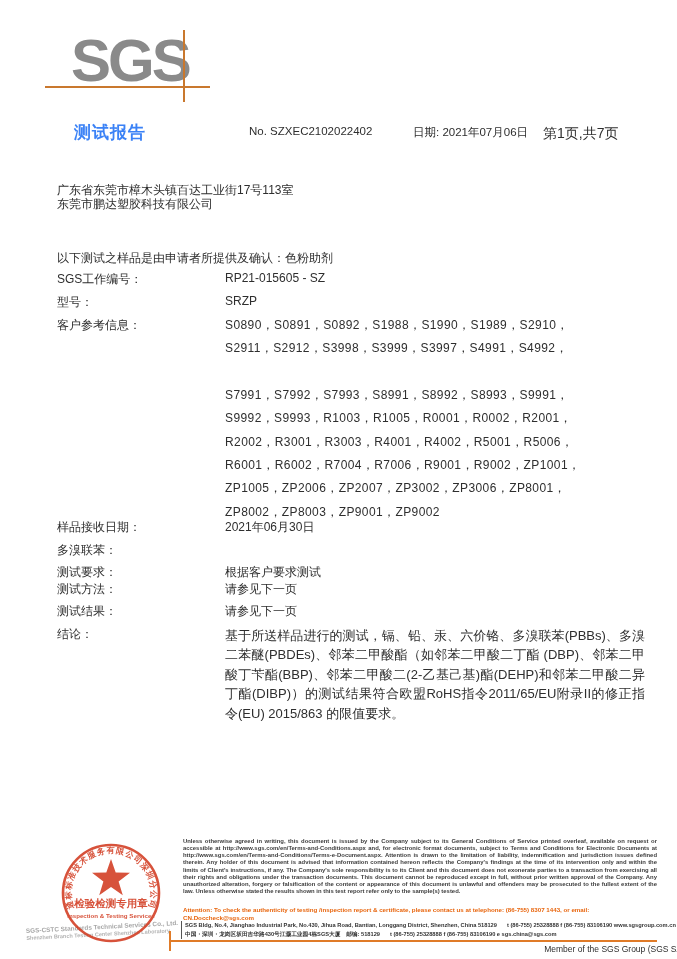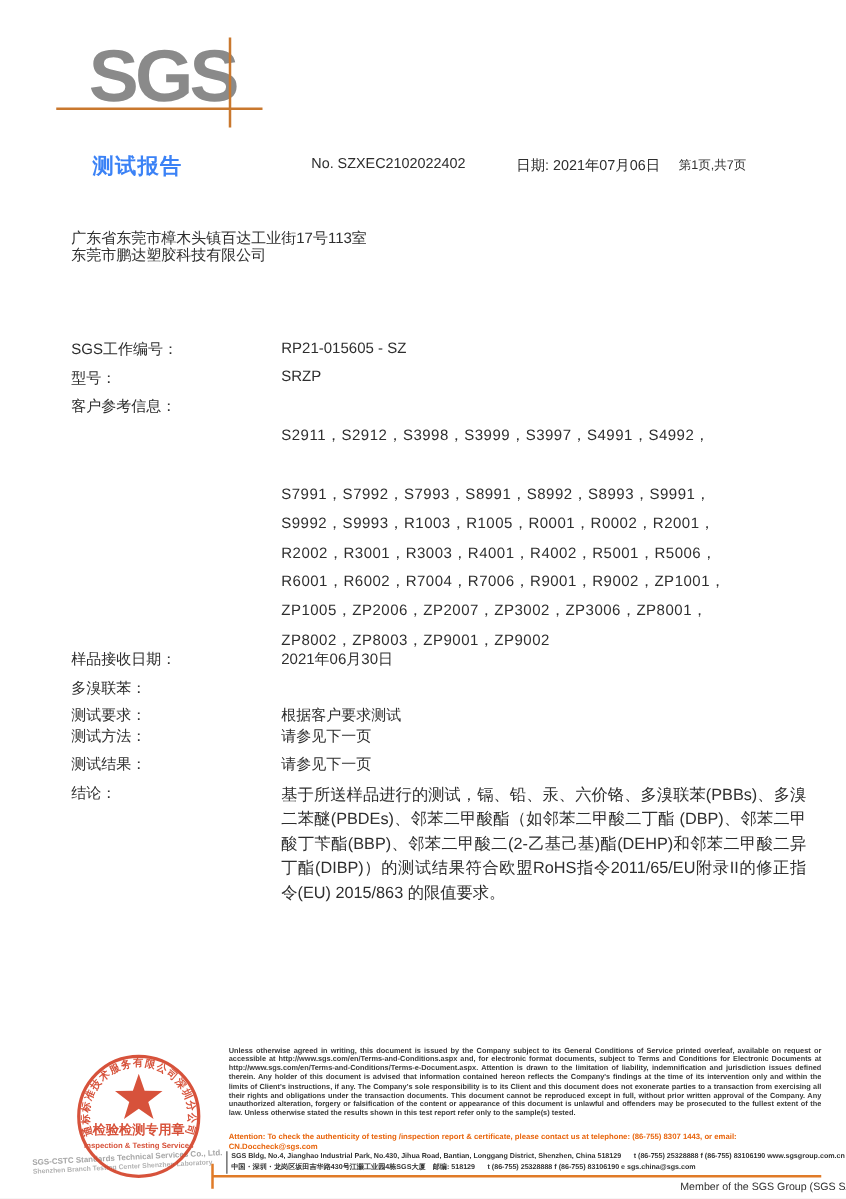--- a/index.html
+++ b/index.html
@@ -31,21 +31,21 @@
   }
   
   .doc-title {
     position: absolute; left: 57px; top: 121px;
     font-size: 17px; font-weight: 700; color: #3b82f6;
     letter-spacing: 1px;
     margin-left: 17px;
   }
   .report-no { position: absolute; left: 229px; top: 125px; font-size: 11.5px; color: #2e2e2e; padding-left: 20px; }
   .report-date { position: absolute; left: 413px; top: 125px; font-size: 11.5px; color: #2e2e2e; }
-  .page-info { position: absolute; left: 543px; top: 125px; font-size: 10px; color: #2e2e2e; }
+  .page-info { position: absolute; left: 543px; top: 125px; font-size: 14px; color: #2e2e2e; }
   
   .company-name { position: absolute; left: 57px; top: 160px; font-size: 12px; margin-top: 36px; }
   .company-address { position: absolute; left: 57px; top: 182px; font-size: 12px; }
   
   .sample-statement { position: absolute; left: 57px; top: 250px; font-size: 12px; }
   .kv-label { position: absolute; left: 57px; font-size: 12px; }
   .kv-value { position: absolute; left: 225px; font-size: 12px; }
   .ref-line { position: absolute; left: 225px; font-size: 12px; letter-spacing: 0.4px; }
   .conclusion-text {
     position: absolute; left: 225px; top: 626px; width: 420px;
@@ -100,28 +100,30 @@
   <div class="logo-vline"></div>
 
   <div class="doc-title">测试报告</div>
   <div class="report-no">No. SZXEC2102022402</div>
   <div class="report-date">日期: 2021年07月06日</div>
   <div class="page-info">第1页,共7页</div>
 
   <div class="company-name">东莞市鹏达塑胶科技有限公司</div>
   <div class="company-address">广东省东莞市樟木头镇百达工业街17号113室</div>
 
+  <div class="sample-statement">以下测试之样品是由申请者所提供及确认：色粉助剂</div>
 
   <div class="kv-label" style="top:271px">SGS工作编号：</div>
   <div class="kv-value" style="top:271px">RP21-015605 - SZ</div>
 
   <div class="kv-label" style="top:294px">型号：</div>
   <div class="kv-value" style="top:294px">SRZP</div>
 
   <div class="kv-label" style="top:317px">客户参考信息：</div>
+  <div class="ref-line" style="top:317px">S0890，S0891，S0892，S1988，S1990，S1989，S2910，</div>
   <div class="ref-line" style="top:340px">S2911，S2912，S3998，S3999，S3997，S4991，S4992，</div>
   <div class="ref-line" style="top:387px">S7991，S7992，S7993，S8991，S8992，S8993，S9991，</div>
   <div class="ref-line" style="top:410px">S9992，S9993，R1003，R1005，R0001，R0002，R2001，</div>
   <div class="ref-line" style="top:434px">R2002，R3001，R3003，R4001，R4002，R5001，R5006，</div>
   <div class="ref-line" style="top:457px">R6001，R6002，R7004，R7006，R9001，R9002，ZP1001，</div>
   <div class="ref-line" style="top:480px">ZP1005，ZP2006，ZP2007，ZP3002，ZP3006，ZP8001，</div>
   <div class="ref-line" style="top:504px">ZP8002，ZP8003，ZP9001，ZP9002</div>
 
   <div class="kv-label" style="top:519px">样品接收日期：</div>
   <div class="kv-value" style="top:519px">2021年06月30日</div>

